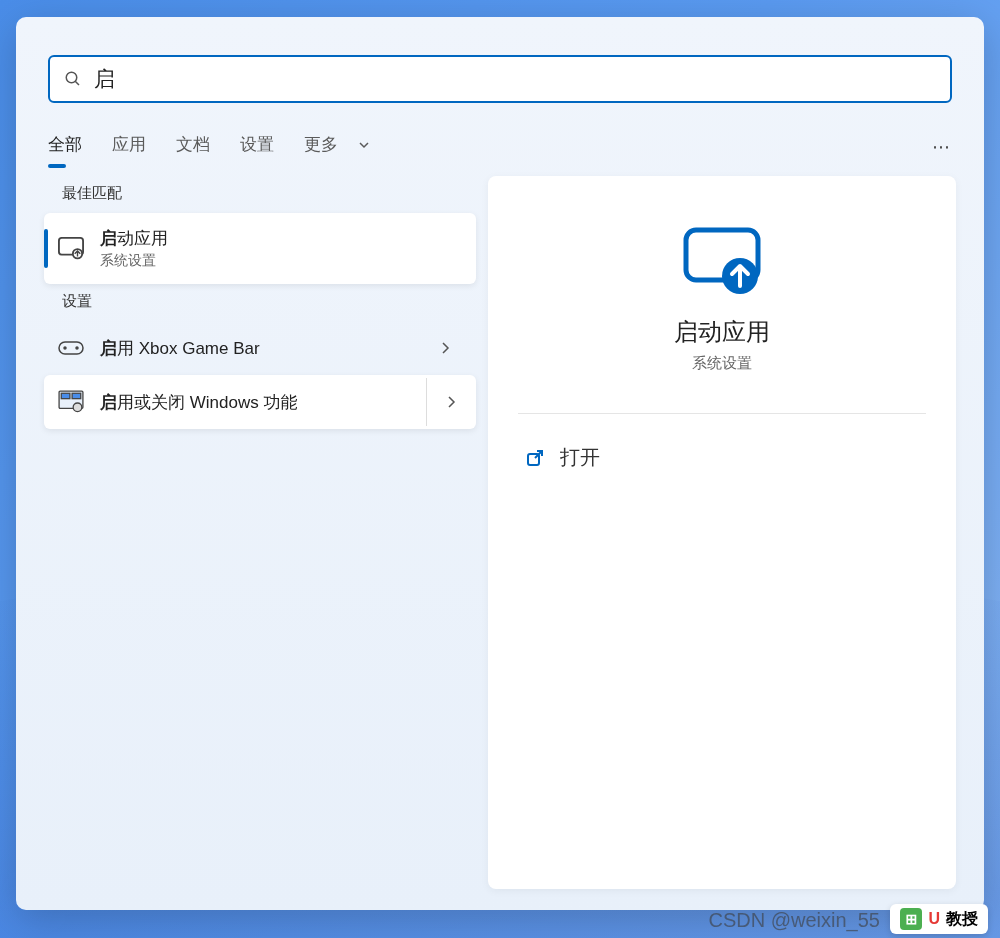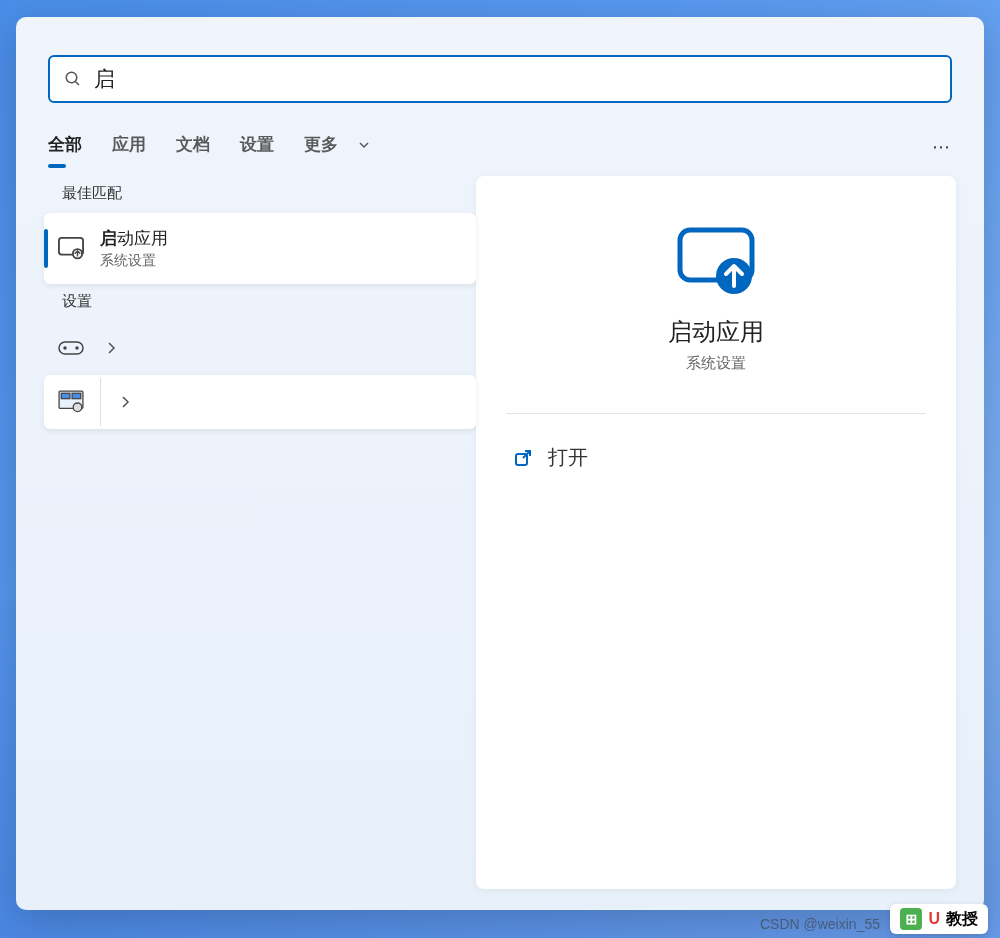--- a/index.html
+++ b/index.html
@@ -25,30 +25,30 @@
     }
     .search-box .icon { width: 18px; height: 18px; color: #555; flex-shrink: 0; }
     .search-input {
       flex: 1; border: none; outline: none; font-size: 21px; color: #222;
       margin-left: 12px; background: transparent;
     }
     .tabs {
       display: flex; align-items: center; padding: 6px 32px 10px 32px;
       gap: 30px; font-size: 17px; color: #5a5a5a;
     }
-    .tab { cursor: pointer; padding: 6px 0 10px 0; position: relative; font-weight: bold; }
+    .tab { cursor: pointer; padding: 6px 0 10px 0; position: relative; }
     .tab.active { color: #222; }
     .tab.active::after {
       content: ""; position: absolute; bottom: -2px; left: 0; width: 18px; height: 4px;
       background: #0067c0; border-radius: 2px;
     }
     .tab-more { display: flex; align-items: center; gap: 20px; }
     .tab-more svg { width: 12px; height: 12px; }
     .more-dots { margin-left: auto; color: #444; font-size: 18px; letter-spacing: 2px; cursor: pointer; }
-    .content { display: flex; padding: 0 16px 0 28px; gap: 0; height: calc(100% - 180px); }
+    .content { display: flex; padding: 0 16px 0 28px; gap: 12px; height: calc(100% - 180px); }
     .left { width: 432px; }
     .right {
       flex: 1; background: #fff; border-radius: 8px; padding: 40px 30px;
       box-shadow: 0 2px 8px rgba(0,0,0,0.05); margin-right: 12px;
     }
     .section-label { font-size: 15px; color: #333; padding: 8px 18px 10px 18px; }
     .result {
       display: flex; align-items: center; padding: 14px 18px 14px 14px;
       border-radius: 6px; cursor: pointer; position: relative; gap: 16px;
     }
@@ -69,21 +69,21 @@
     .preview-icon svg { width: 80px; height: 70px; }
     .preview-title { text-align: center; font-size: 24px; color: #222; margin-bottom: 6px; }
     .preview-sub { text-align: center; font-size: 15px; color: #666; margin-bottom: 40px; }
     .divider { height: 1px; background: #e5e5e5; margin: 0 0 20px 0; }
     .action {
       display: flex; align-items: center; gap: 16px; padding: 10px 8px;
       cursor: pointer; border-radius: 4px; font-size: 20px; color: #333;
     }
     .action-icon { width: 18px; height: 18px; color: #0067c0; }
     .watermark {
-      position: absolute; bottom: 6px; right: 120px; font-size: 14px;
+      position: absolute; bottom: 6px; right: 120px; font-size: 20px;
       color: rgba(60,60,60,0.6);
     }
     .logo-badge {
       position: absolute; bottom: 4px; right: 12px; display: flex; align-items: center;
       background: #fff; border-radius: 6px; padding: 4px 10px; gap: 6px;
       box-shadow: 0 2px 6px rgba(0,0,0,0.15); font-size: 16px; font-weight: 600;
     }
     .logo-badge .sq {
       width: 22px; height: 22px; background: #4caf50; border-radius: 4px;
       display: flex; align-items: center; justify-content: center; color: #fff; font-size: 14px;
@@ -146,36 +146,42 @@
 
 
       <div class="result">
         <div class="result-icon">
           <svg viewBox="0 0 26 18" fill="none" stroke="currentColor" stroke-width="1.5">
               <rect x="1" y="3" width="24" height="12" rx="6"></rect>
               <circle cx="7" cy="9" r="1" fill="currentColor"></circle>
               <circle cx="19" cy="9" r="1" fill="currentColor"></circle>
             </svg>
         </div>
+        <div class="result-text">
+          <div class="result-title"><b>启</b><span>用 Xbox Game Bar</span></div>
+        </div>
         <div class="result-arrow">
           <svg width="10" height="14" viewBox="0 0 10 14">
               <path d="M2 2 L7 7 L2 12" fill="none" stroke="currentColor" stroke-width="1.5"></path>
             </svg>
         </div>
       </div>
 
       <div class="result hover-state">
         <div class="result-icon">
           <svg viewBox="0 0 24 22" fill="none" stroke="currentColor" stroke-width="1.2">
             <rect x="1" y="1" width="22" height="16" rx="1" fill="#e8f0fa"></rect>
             <rect x="3" y="3" width="8" height="5" fill="#4a8de8"></rect>
             <rect x="13" y="3" width="8" height="5" fill="#4a8de8"></rect>
             <circle cx="18" cy="16" r="4" fill="#ddd"></circle>
           </svg>
         </div>
+        <div class="result-text">
+          <div class="result-title"><b>启</b><span>用或关闭 Windows 功能</span></div>
+        </div>
         <div class="result-arrow">
           <svg width="10" height="14" viewBox="0 0 10 14">
               <path d="M2 2 L7 7 L2 12" fill="none" stroke="currentColor" stroke-width="1.5"></path>
             </svg>
         </div>
       </div>
 
     </div>
 
     <div class="right">

